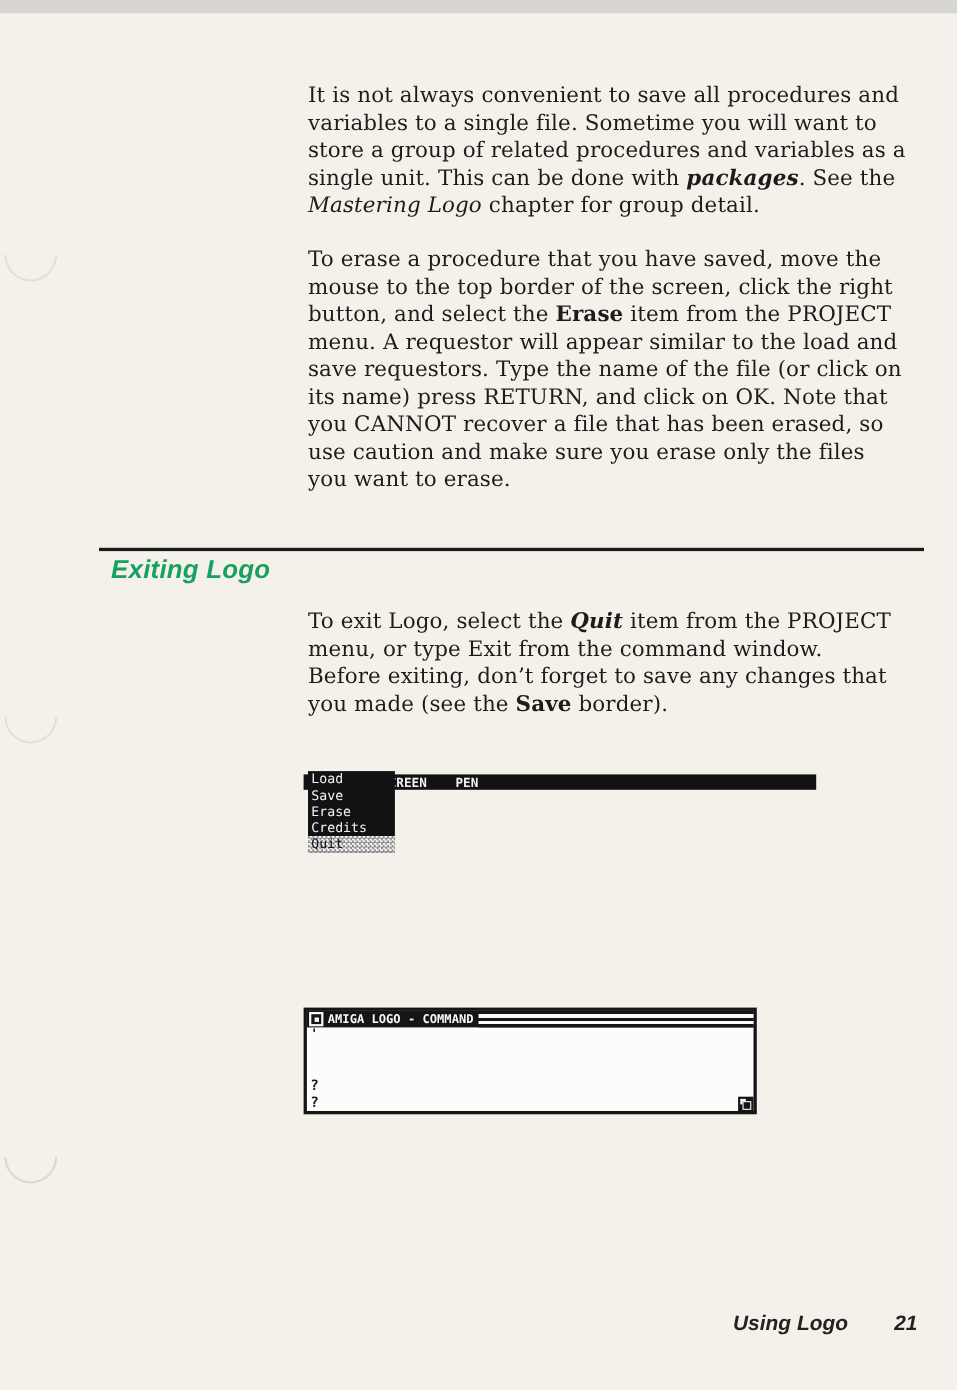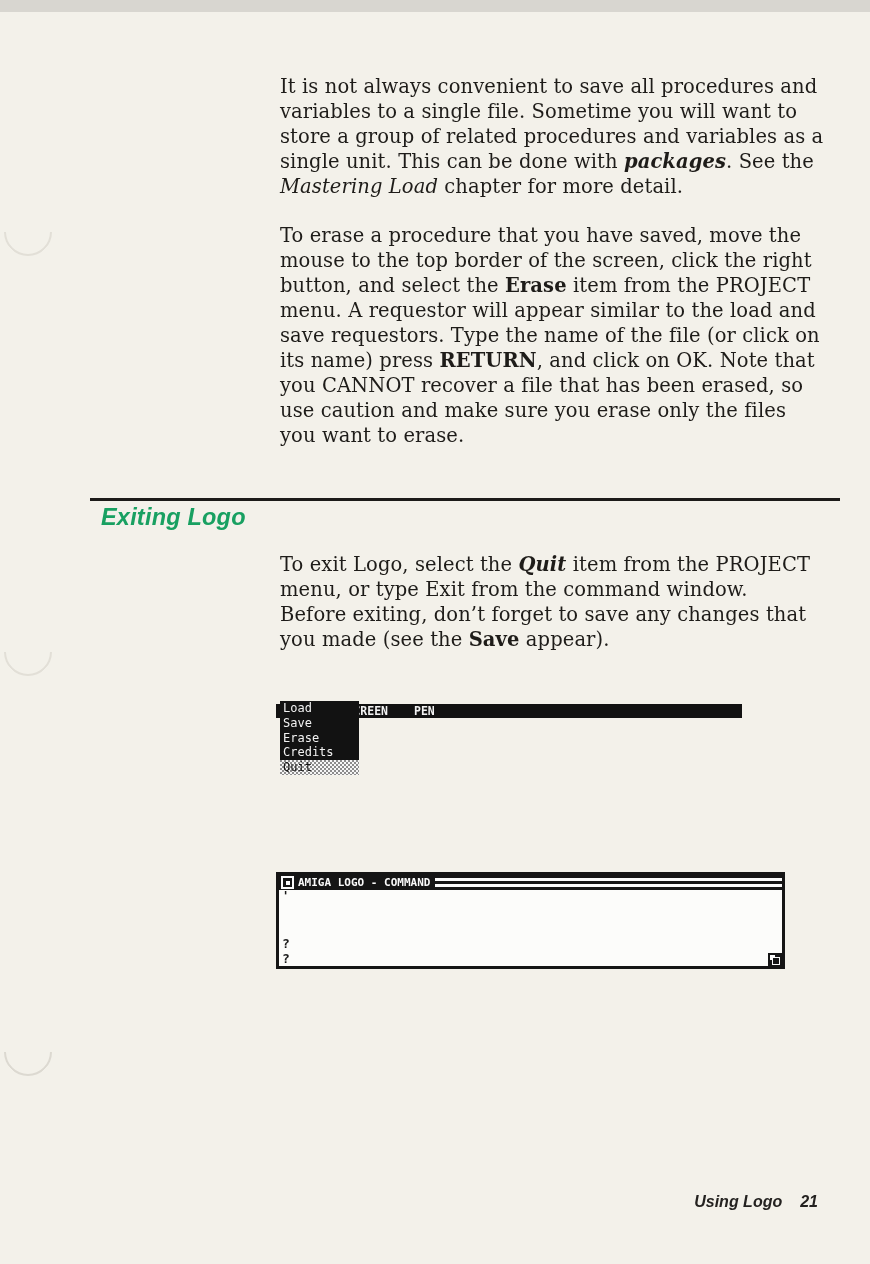--- a/index.html
+++ b/index.html
@@ -52,21 +52,21 @@
   .mb-pen { margin-left:26px; }
   .dropdown {
     position:absolute; left:4px; top:14px; width:79px; height:74px; background:#121212;
     font-family:"DejaVu Sans Mono", monospace; font-weight:normal; font-size:12px;
   }
   .dd-item { height:14.8px; line-height:14.8px; color:#f2f2f2; padding-left:3px; }
   .dd-item.hl { color:#161616; }
 
   
   .cmd-window {
-    position:absolute; left:276px; top:860px; width:509px; height:97px;
+    position:absolute; left:276px; top:904px; width:412px; height:97px;
     background:#fcfcfa; border:3px solid #151515;
   }
   .titlebar { position:relative; height:15px; background:#151515; display:flex; align-items:center; }
   .close-gadget {
     width:13px; height:13px; margin-left:2px; flex:0 0 auto;
     border:2px solid #fafafa; background:#151515; position:relative;
   }
   .close-gadget::after {
     content:""; position:absolute; left:2.5px; top:2.5px; width:4px; height:4px; background:#fafafa;
   }
@@ -85,58 +85,58 @@
   .resize-gadget::before {
     content:""; position:absolute; left:2px; top:2px; width:5px; height:5px; background:#fafafa;
   }
   .resize-gadget::after {
     content:""; position:absolute; left:4px; top:4px; width:6px; height:6px;
     border:1.5px solid #fafafa; background:#151515;
   }
 
   
   .footer {
-    position:absolute; top:1181px; right:52px; display:flex; gap:18px; align-items:baseline;
+    position:absolute; top:1181px; right:36px; display:flex; gap:42px; align-items:baseline;
     font-family:"Liberation Sans", sans-serif; font-style:italic; font-weight:bold;
-    font-size:16px; color:#242220;
+    font-size:19px; color:#242220;
   }
 </style>
 </head>
 <body>
 
 <div class="page">
 
   <div class="arc a1"></div>
   <div class="arc a2"></div>
   <div class="arc a3"></div>
 
   <div class="body-text p1"><span>It is not always convenient to save all procedures and
 variables to a single file. Sometime you will want to
 store a group of related procedures and variables as a
 single unit. This can be done with </span><span style="font-style: italic; font-weight: bold;">packages</span><span>. See the
-</span><span style="font-style: italic;">Mastering Load</span><span> chapter for more detail.</span></div>
+</span><span style="font-style: italic;">Mastering Logo</span><span> chapter for group detail.</span></div>
 
   <div class="body-text p2"><span>To erase a procedure that you have saved, move the
 mouse to the top border of the screen, click the right
 button, and select the </span><span style="font-weight: bold;">Erase</span><span> item from the PROJECT
 menu. A requestor will appear similar to the load and
 save requestors. Type the name of the file (or click on
-its name) press </span><span style="font-weight: bold;">RETURN</span><span>, and click on OK. Note that
+its name) press </span><span style="font-weight: normal;">RETURN</span><span>, and click on OK. Note that
 you CANNOT recover a file that has been erased, so
 use caution and make sure you erase only the files
 you want to erase.</span></div>
 
   <div class="rule"></div>
 
   <div class="heading" style="color: rgb(24, 160, 97);">Exiting Logo</div>
 
   <div class="body-text p3"><span>To exit Logo, select the </span><span style="font-weight: bold; font-style: italic;">Quit</span><span> item from the PROJECT
 menu, or type </span><span style="font-weight: normal;">Exit</span><span> from the command window.
 Before exiting, don’t forget to save any changes that
-you made (see the </span><span style="font-weight: bold;">Save</span><span> appear).</span></div>
+you made (see the </span><span style="font-weight: bold;">Save</span><span> border).</span></div>
 
   <div class="menu-shot">
     <div class="menubar">
       <span class="mb-item hl checker">PROJECT</span>
       <span class="mb-item mb-screen">SCREEN</span>
       <span class="mb-item mb-pen">PEN</span>
     </div>
     <div class="dropdown">
       <div class="dd-item">Load</div>
       <div class="dd-item">Save</div>

